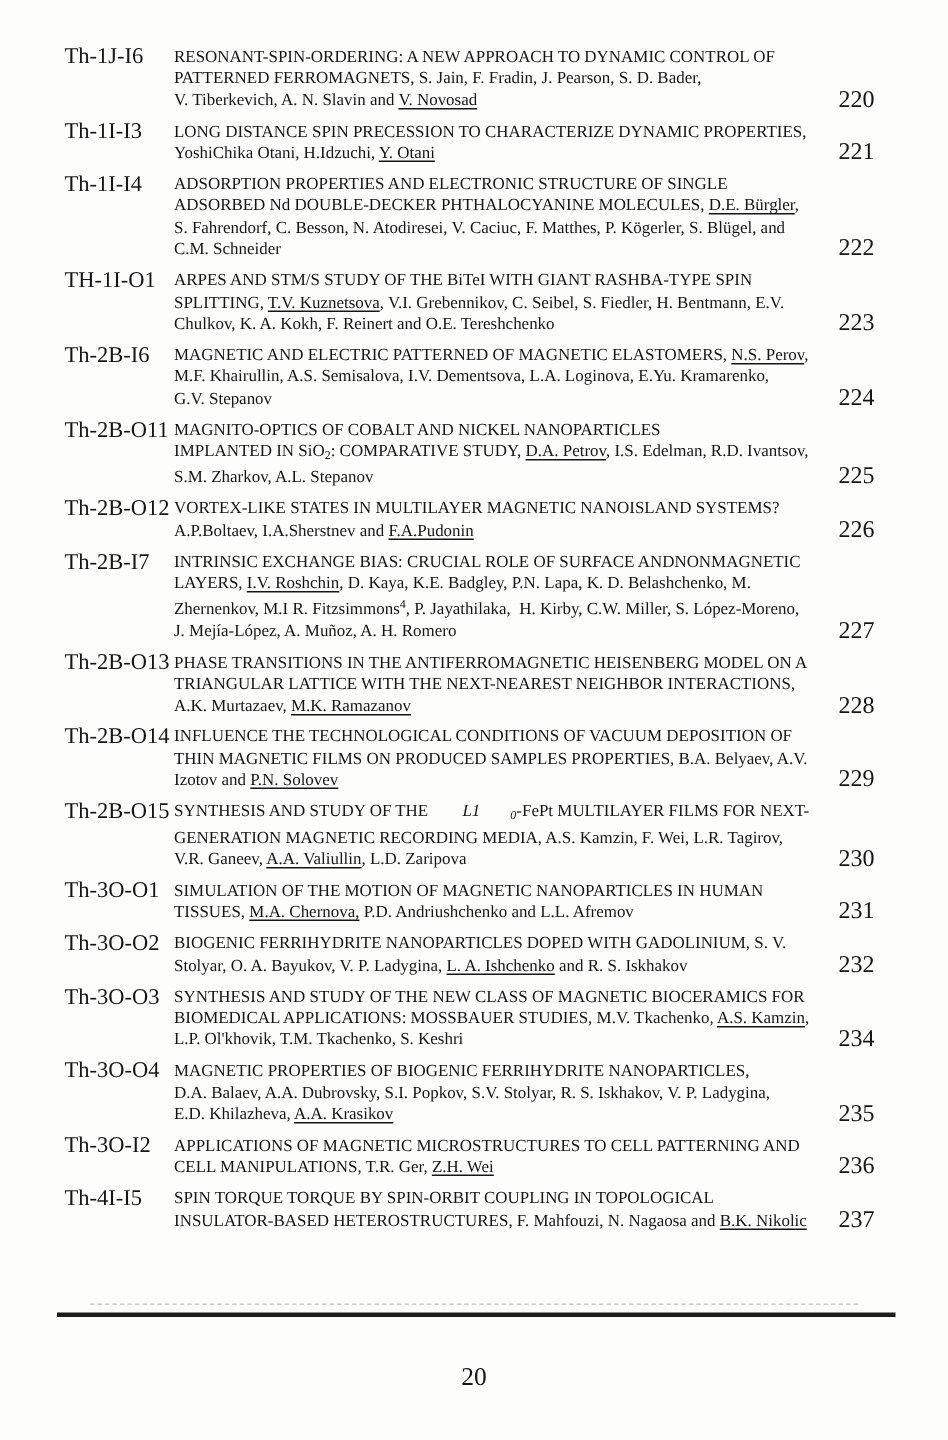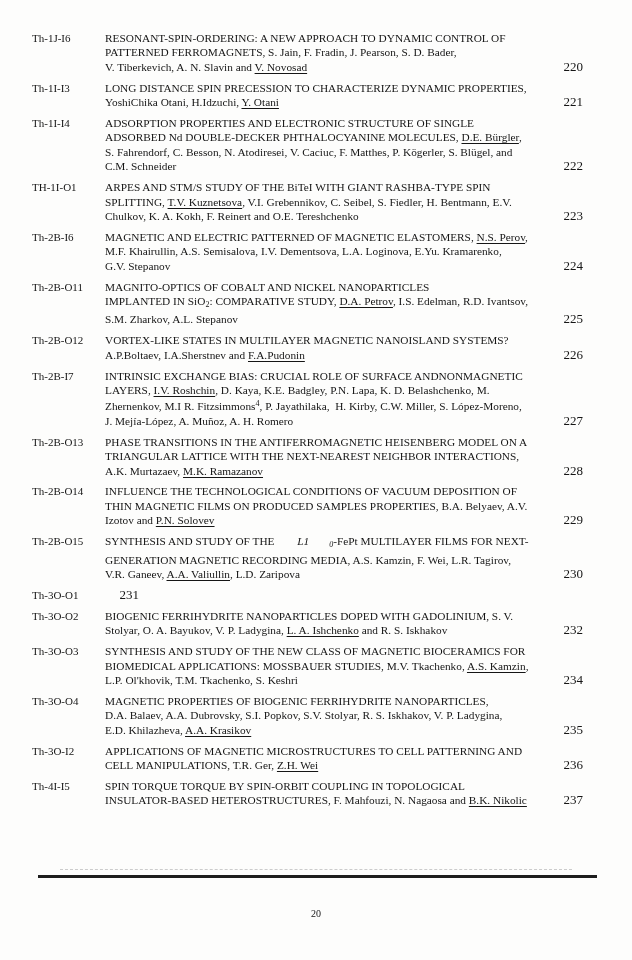--- a/index.html
+++ b/index.html
@@ -22,38 +22,39 @@
     left: 32px;
     right: 37px;
   }
   .entry {
     display: flex;
     flex-direction: row;
     margin-bottom: 6.5px;
   }
   .code-cell {
     flex: 0 0 73px;
-    font-size: 11px;
+    font-size: 15px;
     line-height: 14.4px;
     white-space: pre;
+    margin-left: 11px;
   }
   .title-cell {
     flex: 1 1 auto;
     min-width: 0;
     font-size: 11.3px;
     line-height: 14.4px;
     white-space: pre;
     overflow: visible;
   }
   .page-cell {
     flex: 0 0 46px;
     display: flex;
     align-items: flex-end;
     justify-content: flex-end;
-    font-size: 13px;
+    font-size: 16px;
     line-height: 14.4px;
     padding-right: 12px;
     box-sizing: border-box;
   }
   .title-cell span.u { text-decoration: underline; text-underline-offset: 2px; text-decoration-thickness: 1px; }
   .title-cell span.sub { font-size: 8px; vertical-align: -2px; }
   .title-cell span.sup { font-size: 8px; vertical-align: 4px; }
   .title-cell span.i { font-style: italic; margin-left: 20px; }
   .scan-dashes {
     position: absolute;
@@ -69,21 +70,21 @@
     right: 35px;
     height: 2.5px;
     background: #1d1d1d;
   }
   .footer-pagenum {
     position: absolute;
     top: 908px;
     left: 0;
     width: 100%;
     text-align: center;
-    font-size: 10px;
+    font-size: 17px;
   }
 </style>
 </head>
 <body>
 
 <div class="page">
 
   <div class="toc">
     <div class="entry">
       <div class="code-cell">Th-1J-I6</div>
@@ -168,20 +169,22 @@
     <div class="entry">
       <div class="code-cell">Th-2B-O15</div>
       <div class="title-cell"><span>SYNTHESIS AND STUDY OF THE </span><span class="i">L1</span><span class="sub i">0</span><span>-FePt MULTILAYER FILMS FOR NEXT-
 GENERATION MAGNETIC RECORDING MEDIA, A.S. Kamzin, F. Wei, L.R. Tagirov,
 V.R. Ganeev, </span><span class="u">A.A. Valiullin</span><span>, L.D. Zaripova</span></div>
       <div class="page-cell">230</div>
     </div>
 
     <div class="entry">
       <div class="code-cell">Th-3O-O1</div>
+      <div class="title-cell"><span>SIMULATION OF THE MOTION OF MAGNETIC NANOPARTICLES IN HUMAN
+TISSUES, </span><span class="u">M.A. Chernova,</span><span> P.D. Andriushchenko and L.L. Afremov</span></div>
       <div class="page-cell">231</div>
     </div>
 
     <div class="entry">
       <div class="code-cell">Th-3O-O2</div>
       <div class="title-cell"><span>BIOGENIC FERRIHYDRITE NANOPARTICLES DOPED WITH GADOLINIUM, S. V.
 Stolyar, O. A. Bayukov, V. P. Ladygina, </span><span class="u">L. A. Ishchenko</span><span> and R. S. Iskhakov</span></div>
       <div class="page-cell">232</div>
     </div>
 

